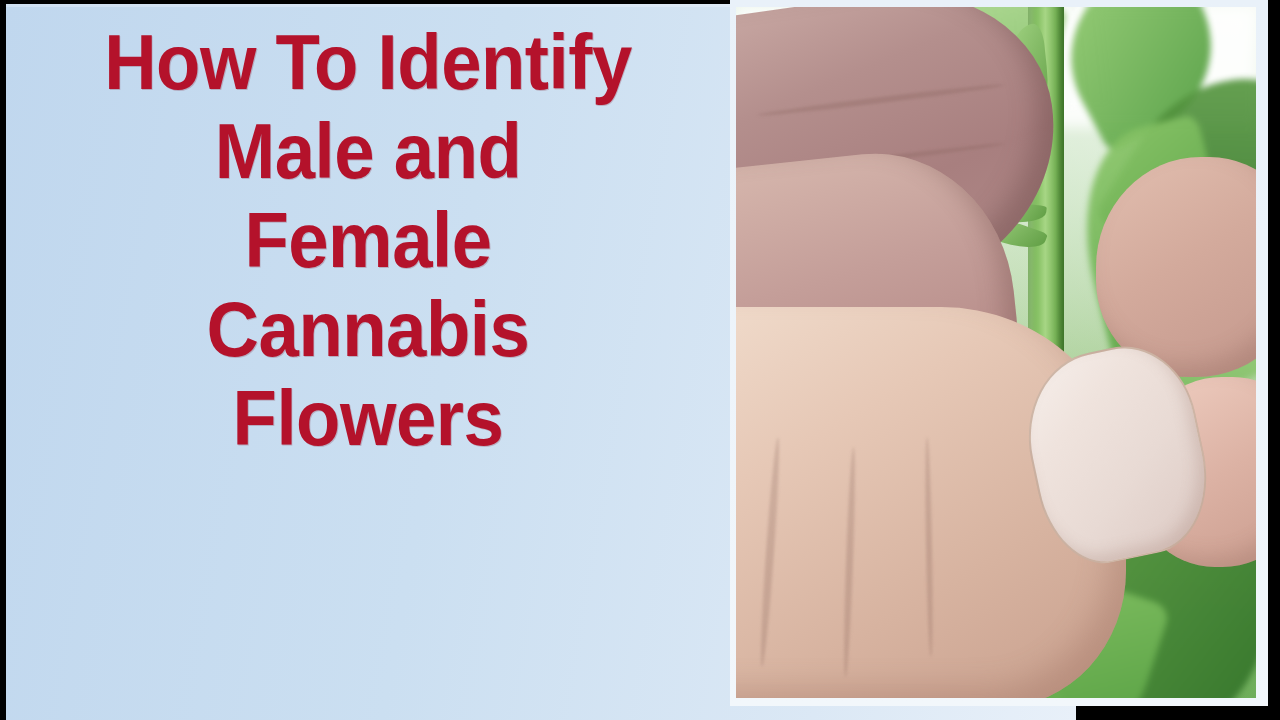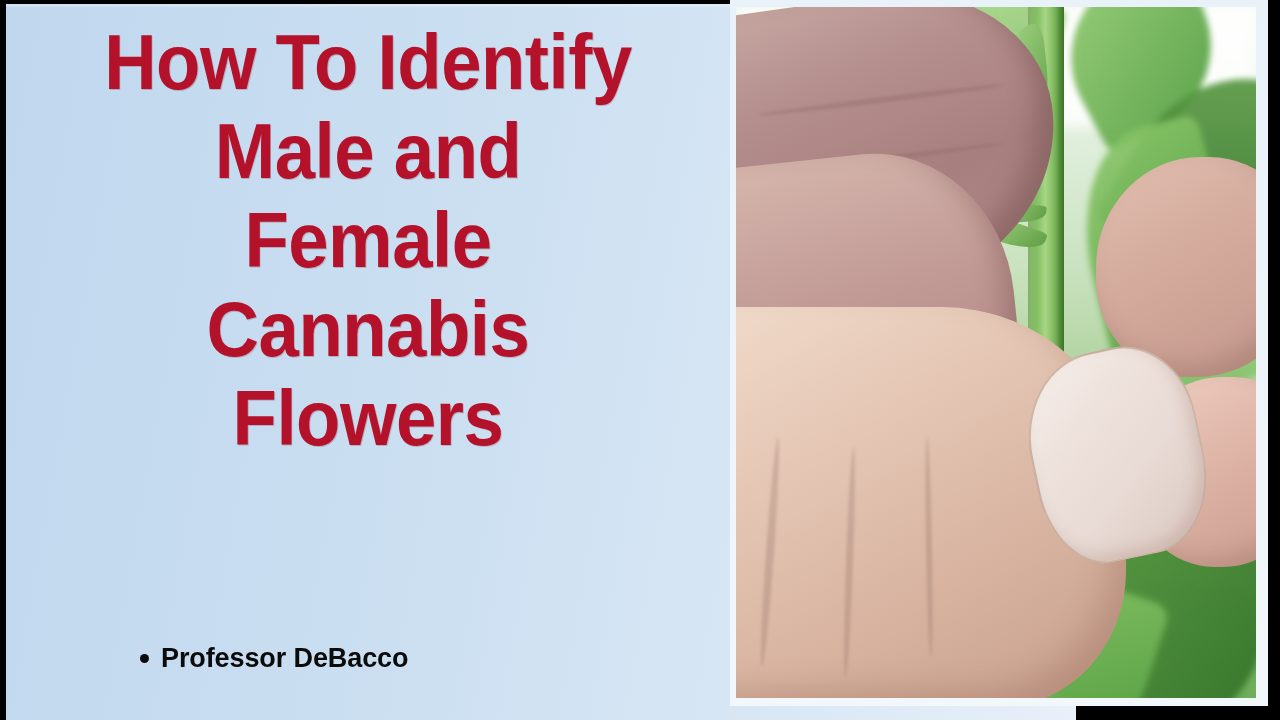--- a/index.html
+++ b/index.html
@@ -186,24 +186,20 @@
   </div>
 
   <div class="title-block">
     <span class="title-line">How To Identify</span>
     <span class="title-line">Male and</span>
     <span class="title-line">Female</span>
     <span class="title-line">Cannabis</span>
     <span class="title-line">Flowers</span>
   </div>
 
-  <div class="bullet-row">
-    <span class="bullet-dot"></span>
-    <span>Professor DeBacco</span>
-  </div>
 
   <div class="photo-frame">
     <div class="photo">
 
       <div class="ph-sky"></div>
 
       <div class="ph-blur">
         <div class="grid-strip" style="left:110px; top:-10px; width:260px; height:120px; transform:rotate(-6deg);"></div>
         <div class="veil" style="left:0px; top:0px; width:520px; height:120px;"></div>
 

